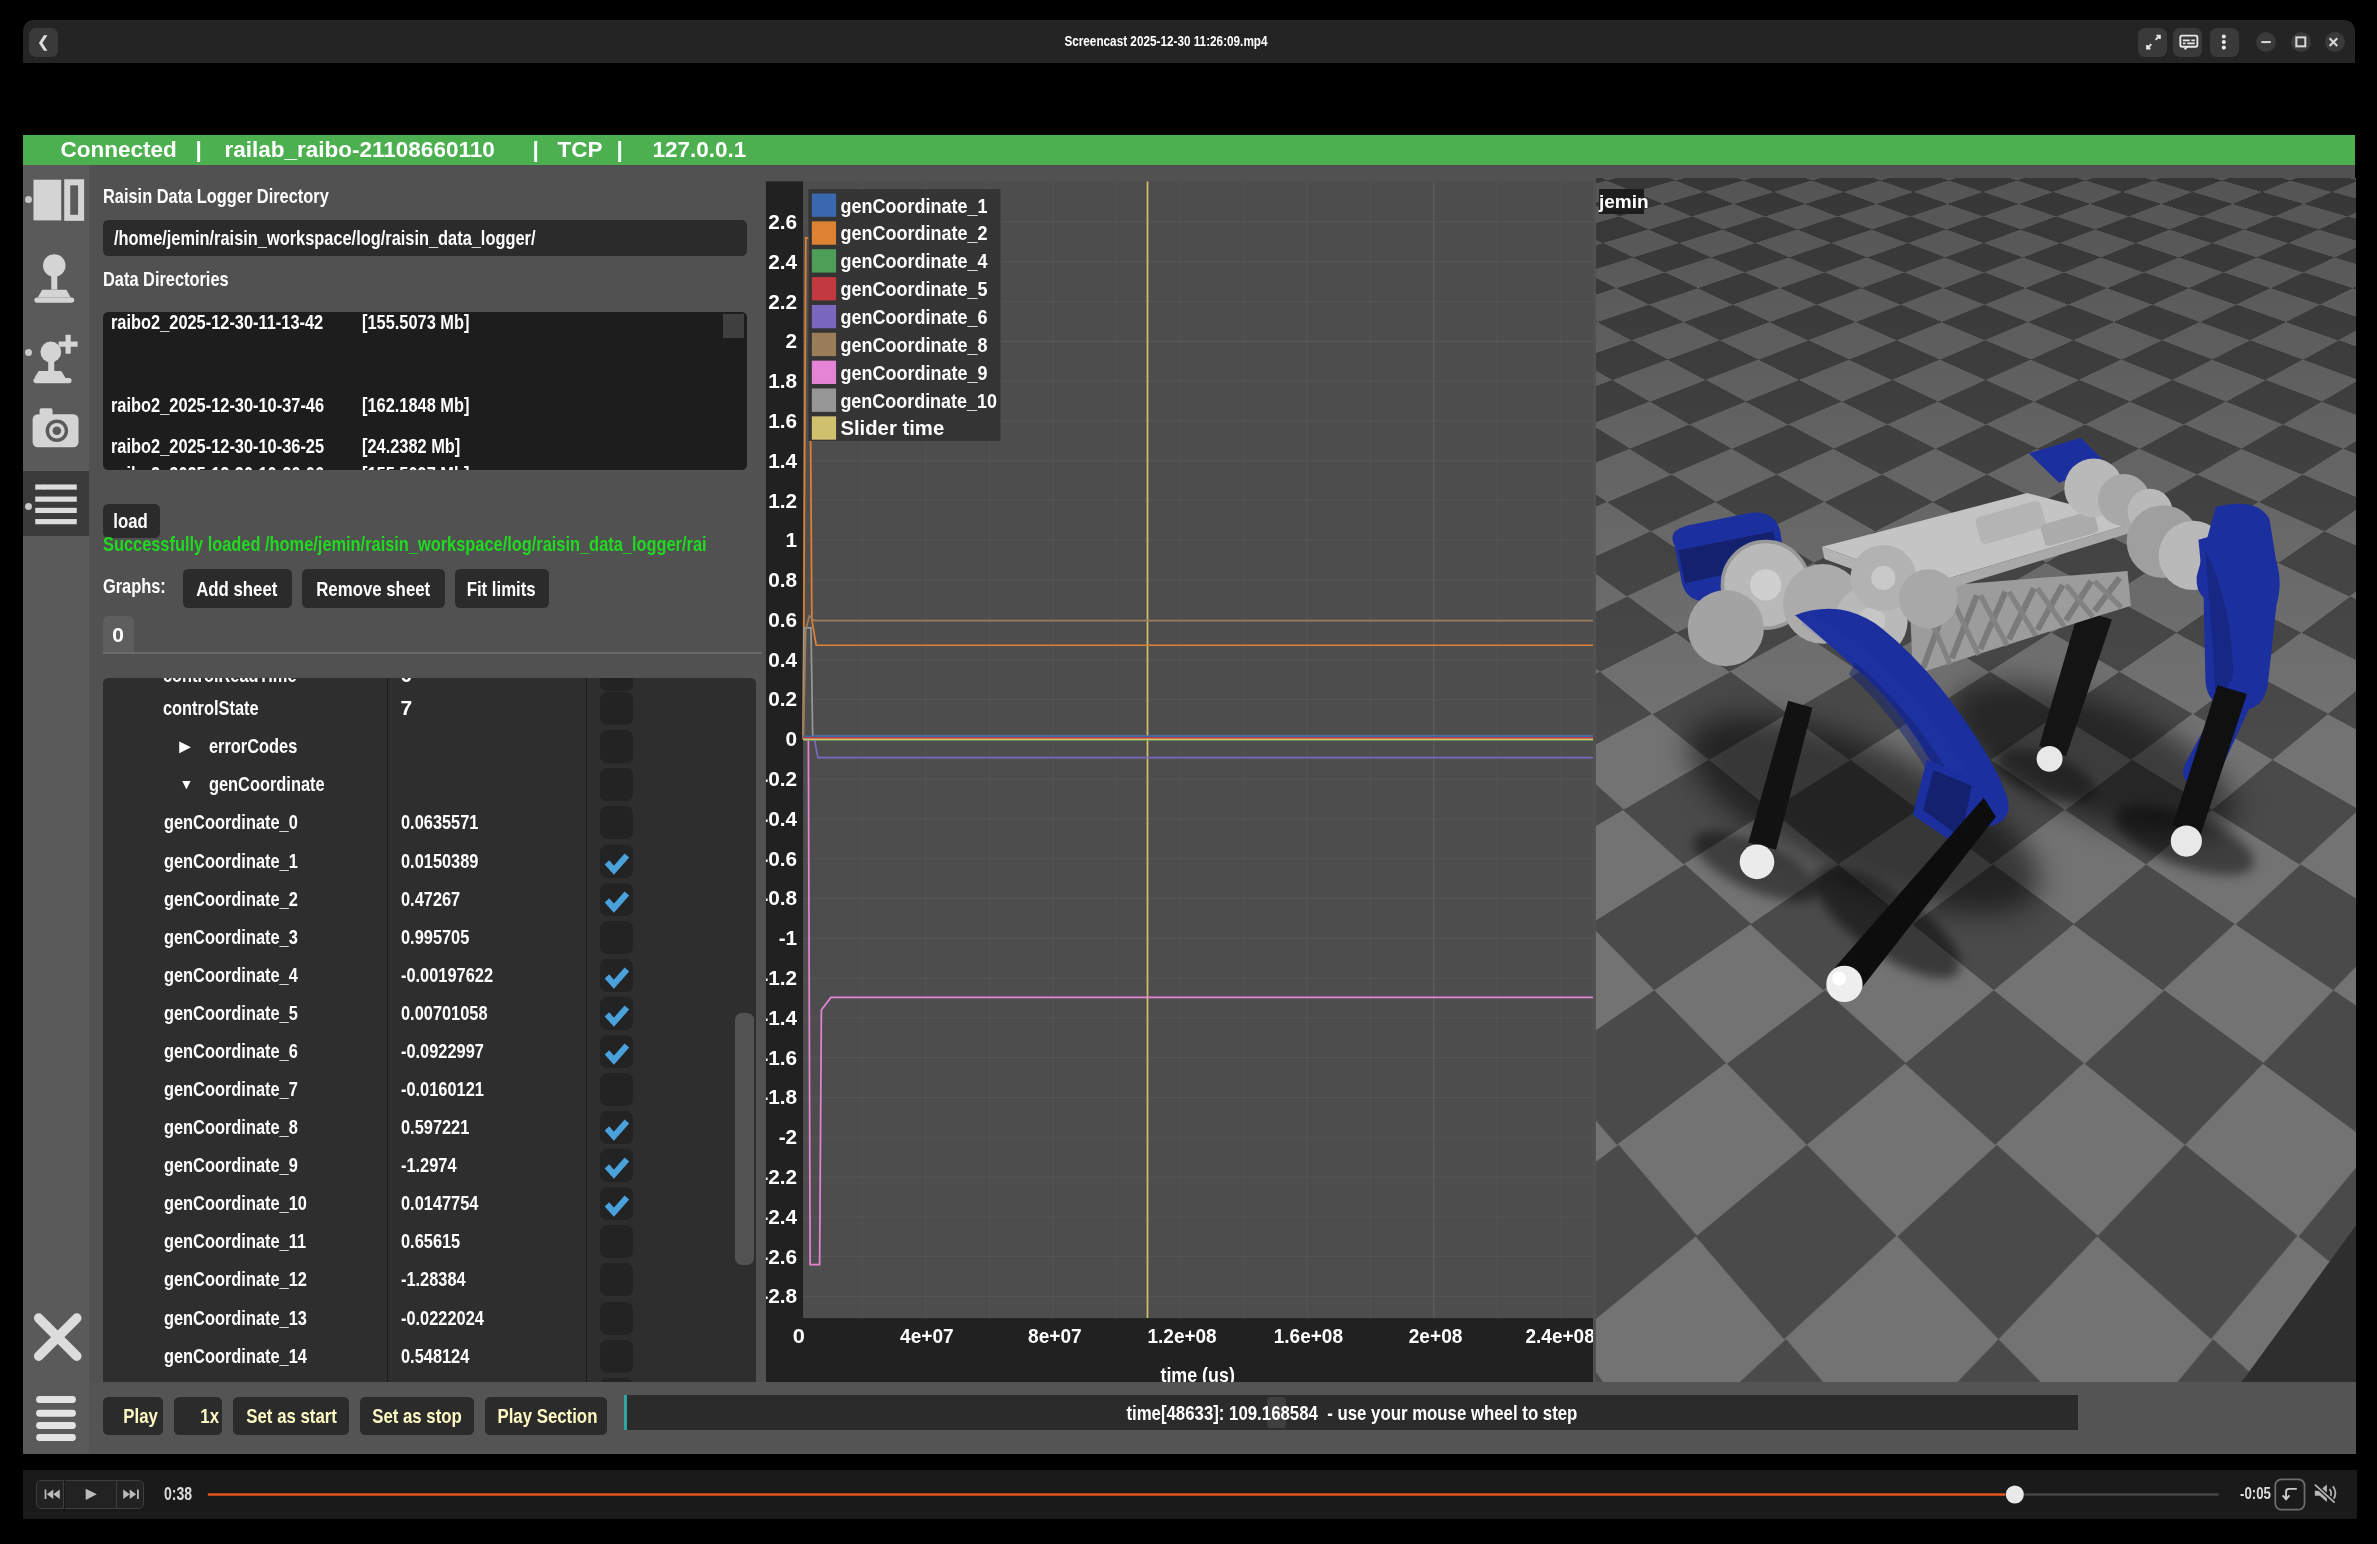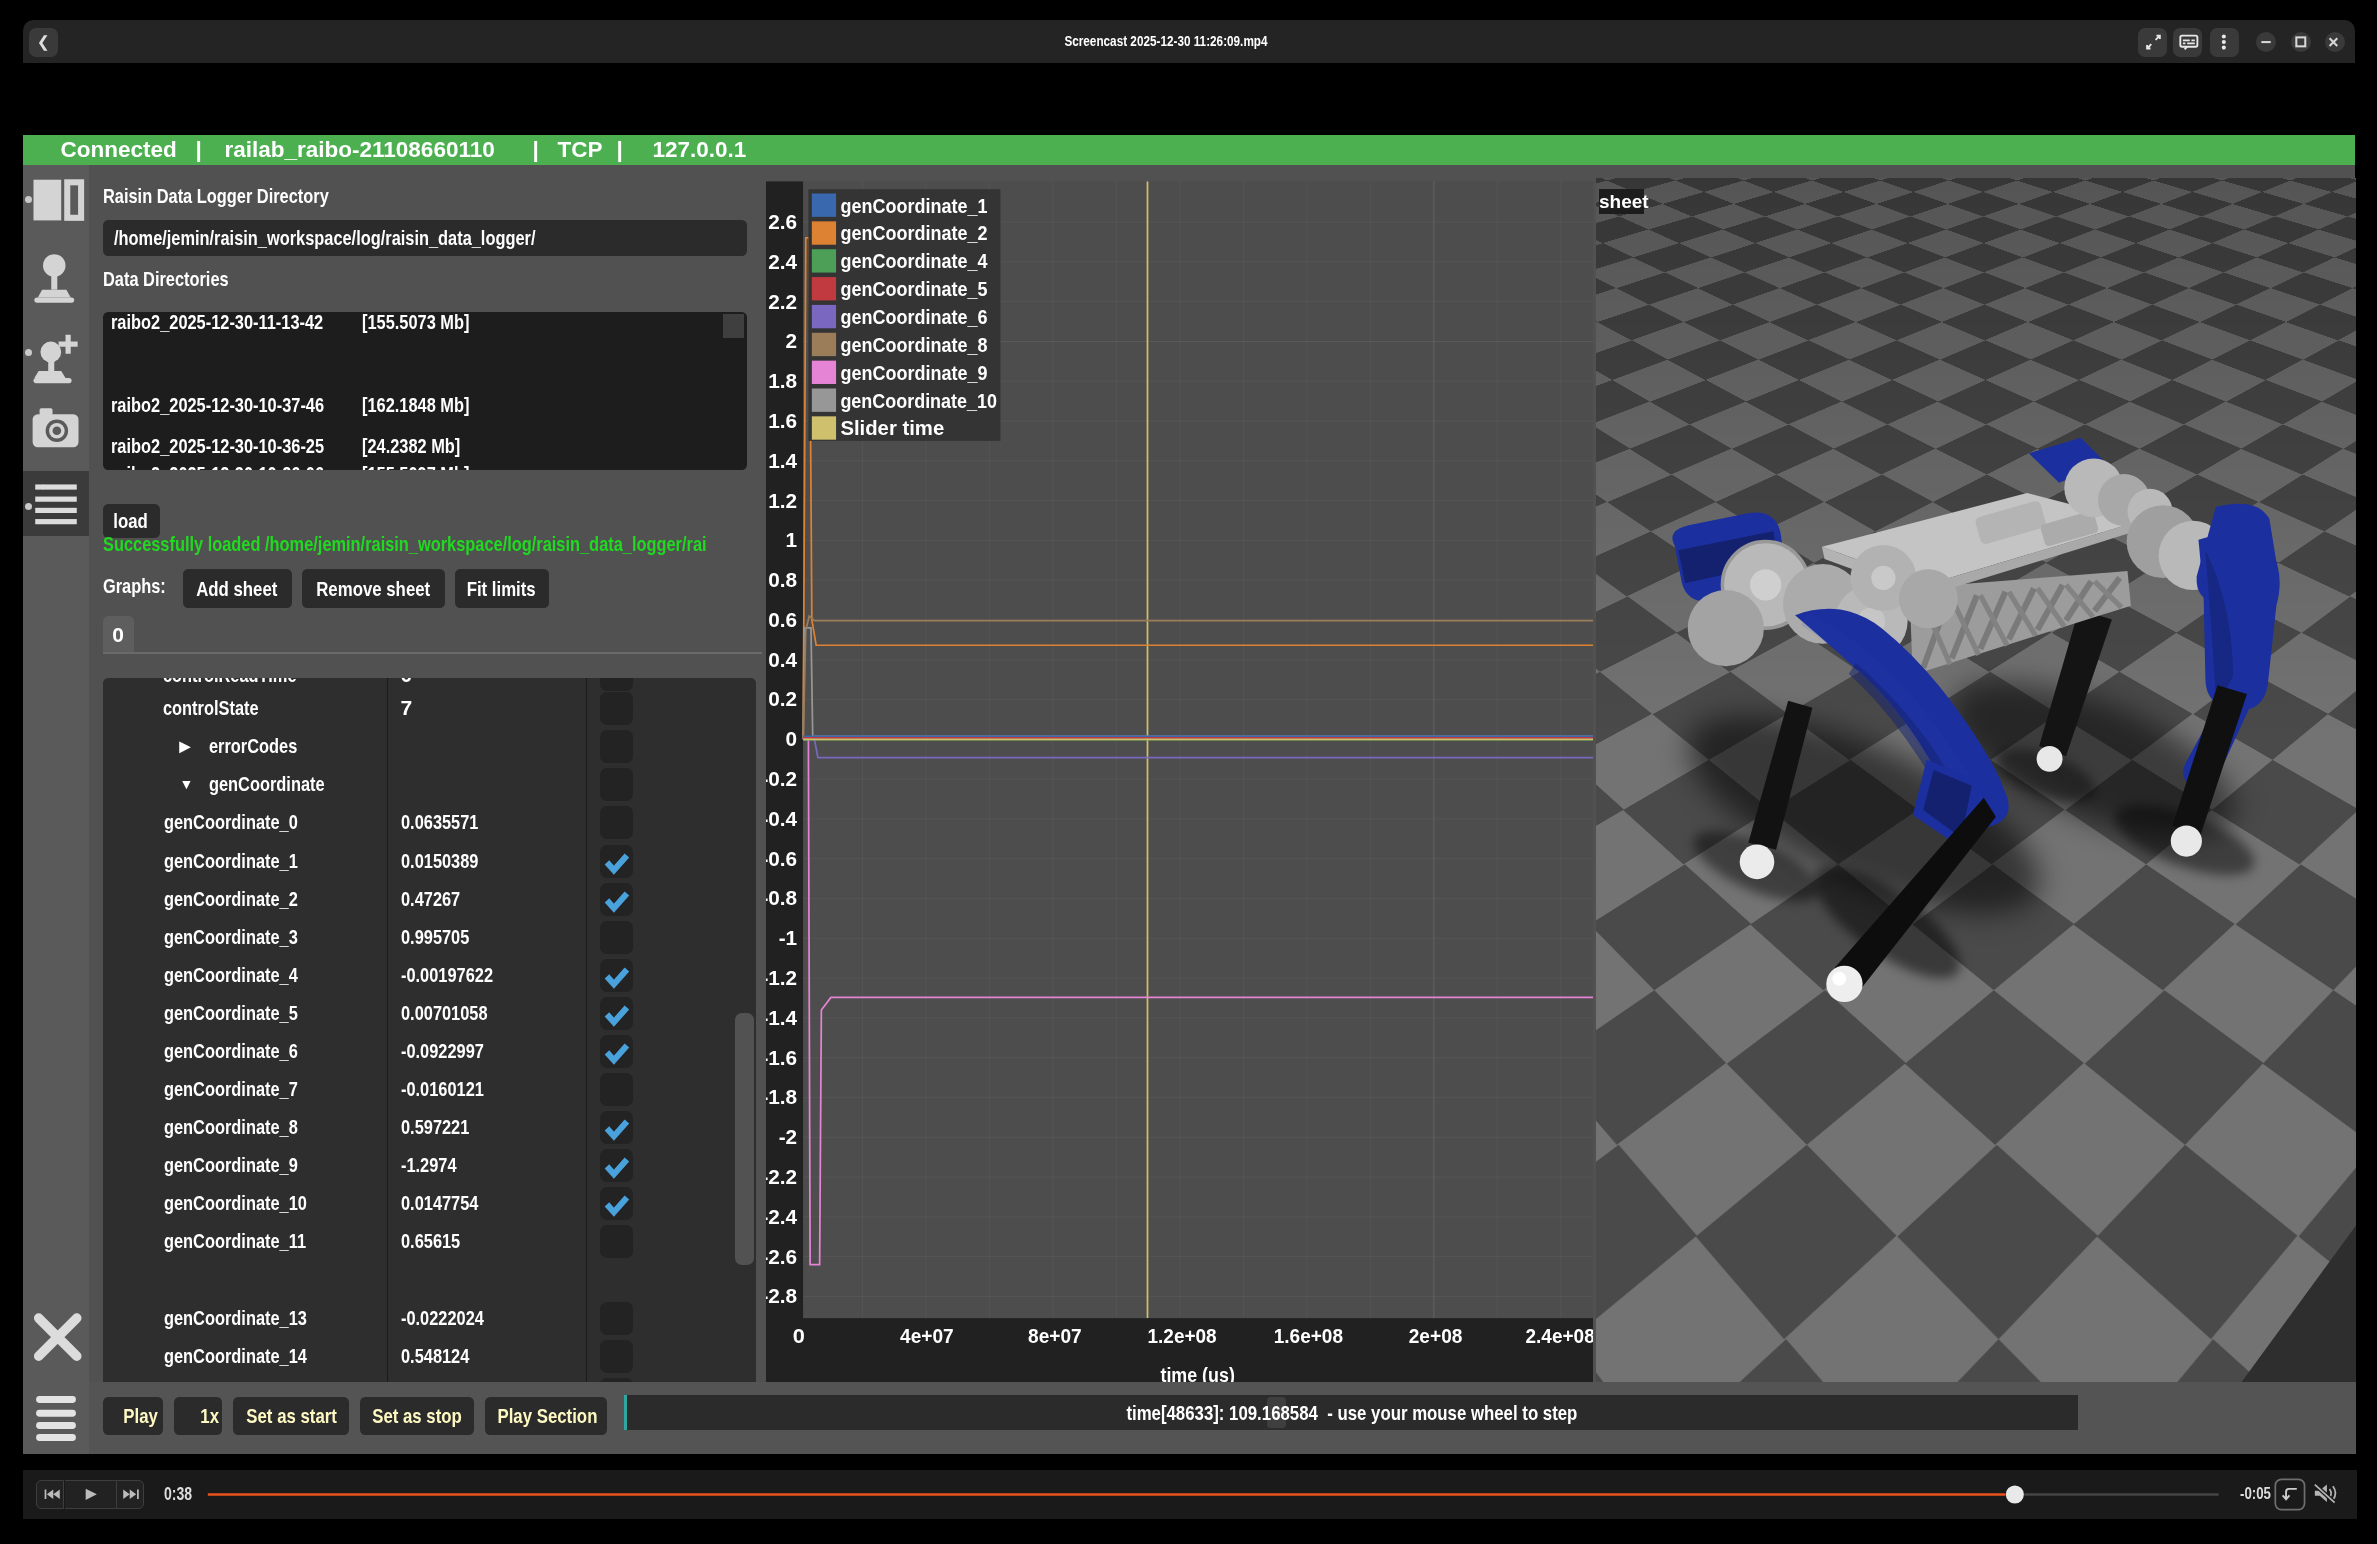--- a/index.html
+++ b/index.html
@@ -288,20 +288,25 @@
           <span class="c1"><span class="cx">genCoordinate_10</span></span>
           <span class="c2"><span class="cx">0.0147754</span></span>
           <span class="cb"></span>
           <svg class="cbi" viewBox="0 0 38 38">
             <path d="M8 20 l8 9 l15 -17" stroke="#49a2dc" stroke-width="7" fill="none"></path>
           </svg>
         </div>
       <div class="trow" style="top:544px">
           <span class="c1"><span class="cx">genCoordinate_11</span></span>
           <span class="c2"><span class="cx">0.65615</span></span>
+          <span class="cb"></span>
+        </div>
+      <div class="trow" style="top:582px">
+          <span class="c1"><span class="cx">genCoordinate_12</span></span>
+          <span class="c2"><span class="cx">-1.28384</span></span>
           <span class="cb"></span>
         </div>
       <div class="trow" style="top:621px">
           <span class="c1"><span class="cx">genCoordinate_13</span></span>
           <span class="c2"><span class="cx">-0.0222024</span></span>
           <span class="cb"></span>
         </div>
       <div class="trow" style="top:659px">
           <span class="c1"><span class="cx">genCoordinate_14</span></span>
           <span class="c2"><span class="cx">0.548124</span></span>
@@ -497,21 +502,21 @@
           <circle cx="186" cy="790" r="20" fill="#ebebeb"></circle>
           <path d="M230 505 q55 -20 100 15 q50 40 95 105 q28 40 42 70 l8 20 q8 26 -20 34 q-24 6 -36 -16 l-34 -62 q-36 -62 -82 -102 q-40 -36 -73 -64 z" fill="#1c2f9e"></path>
           <path d="M245 502 q70 35 128 105 q46 58 78 116 l-26 15 q-48 -82 -98 -140 q-46 -54 -90 -82 z" fill="#2a3fb5" opacity="0.12"></path>
           <path d="M300 560 q58 50 98 112 l36 62 l-15 9 l-44 -70 q-40 -62 -83 -100 z" fill="#13216f" opacity="0.5"></path>
           <polygon points="382,672 446,698 428,778 366,736" fill="#1c2f9e"></polygon>
           <polygon points="390,684 434,702 422,762 378,730" fill="#13216f"></polygon>
           <path d="M448 716 L462 738 L305 938 L276 912 Z" fill="#0d0d0d"></path>
           <circle cx="287" cy="931" r="21" fill="#eeeeee"></circle>
           <circle cx="281" cy="925" r="8" fill="#ffffff"></circle>
         </svg>
-      <div id="opts">sheet</div>
+      <div id="opts">jemin</div>
     </div>
 
     <div id="abar" class="abs"></div>
     <div class="abs bbtn" style="left:80px;width:60px;"><span class="cc">Play</span></div>
     <div class="abs bbtn" style="left:151px;width:48px;"><span class="cc">1x</span></div>
     <div class="abs bbtn" style="left:210px;width:116px;"><span class="cc">Set as start</span></div>
     <div class="abs bbtn" style="left:337px;width:114px;"><span class="cc">Set as stop</span></div>
     <div class="abs bbtn" style="left:462px;width:122px;"><span class="cc">Play Section</span></div>
     <div id="timefield" class="abs"><div id="thandle"></div><span class="cc">time[48633]: 109.168584&nbsp; - use your mouse wheel to step</span></div>
   </div>

